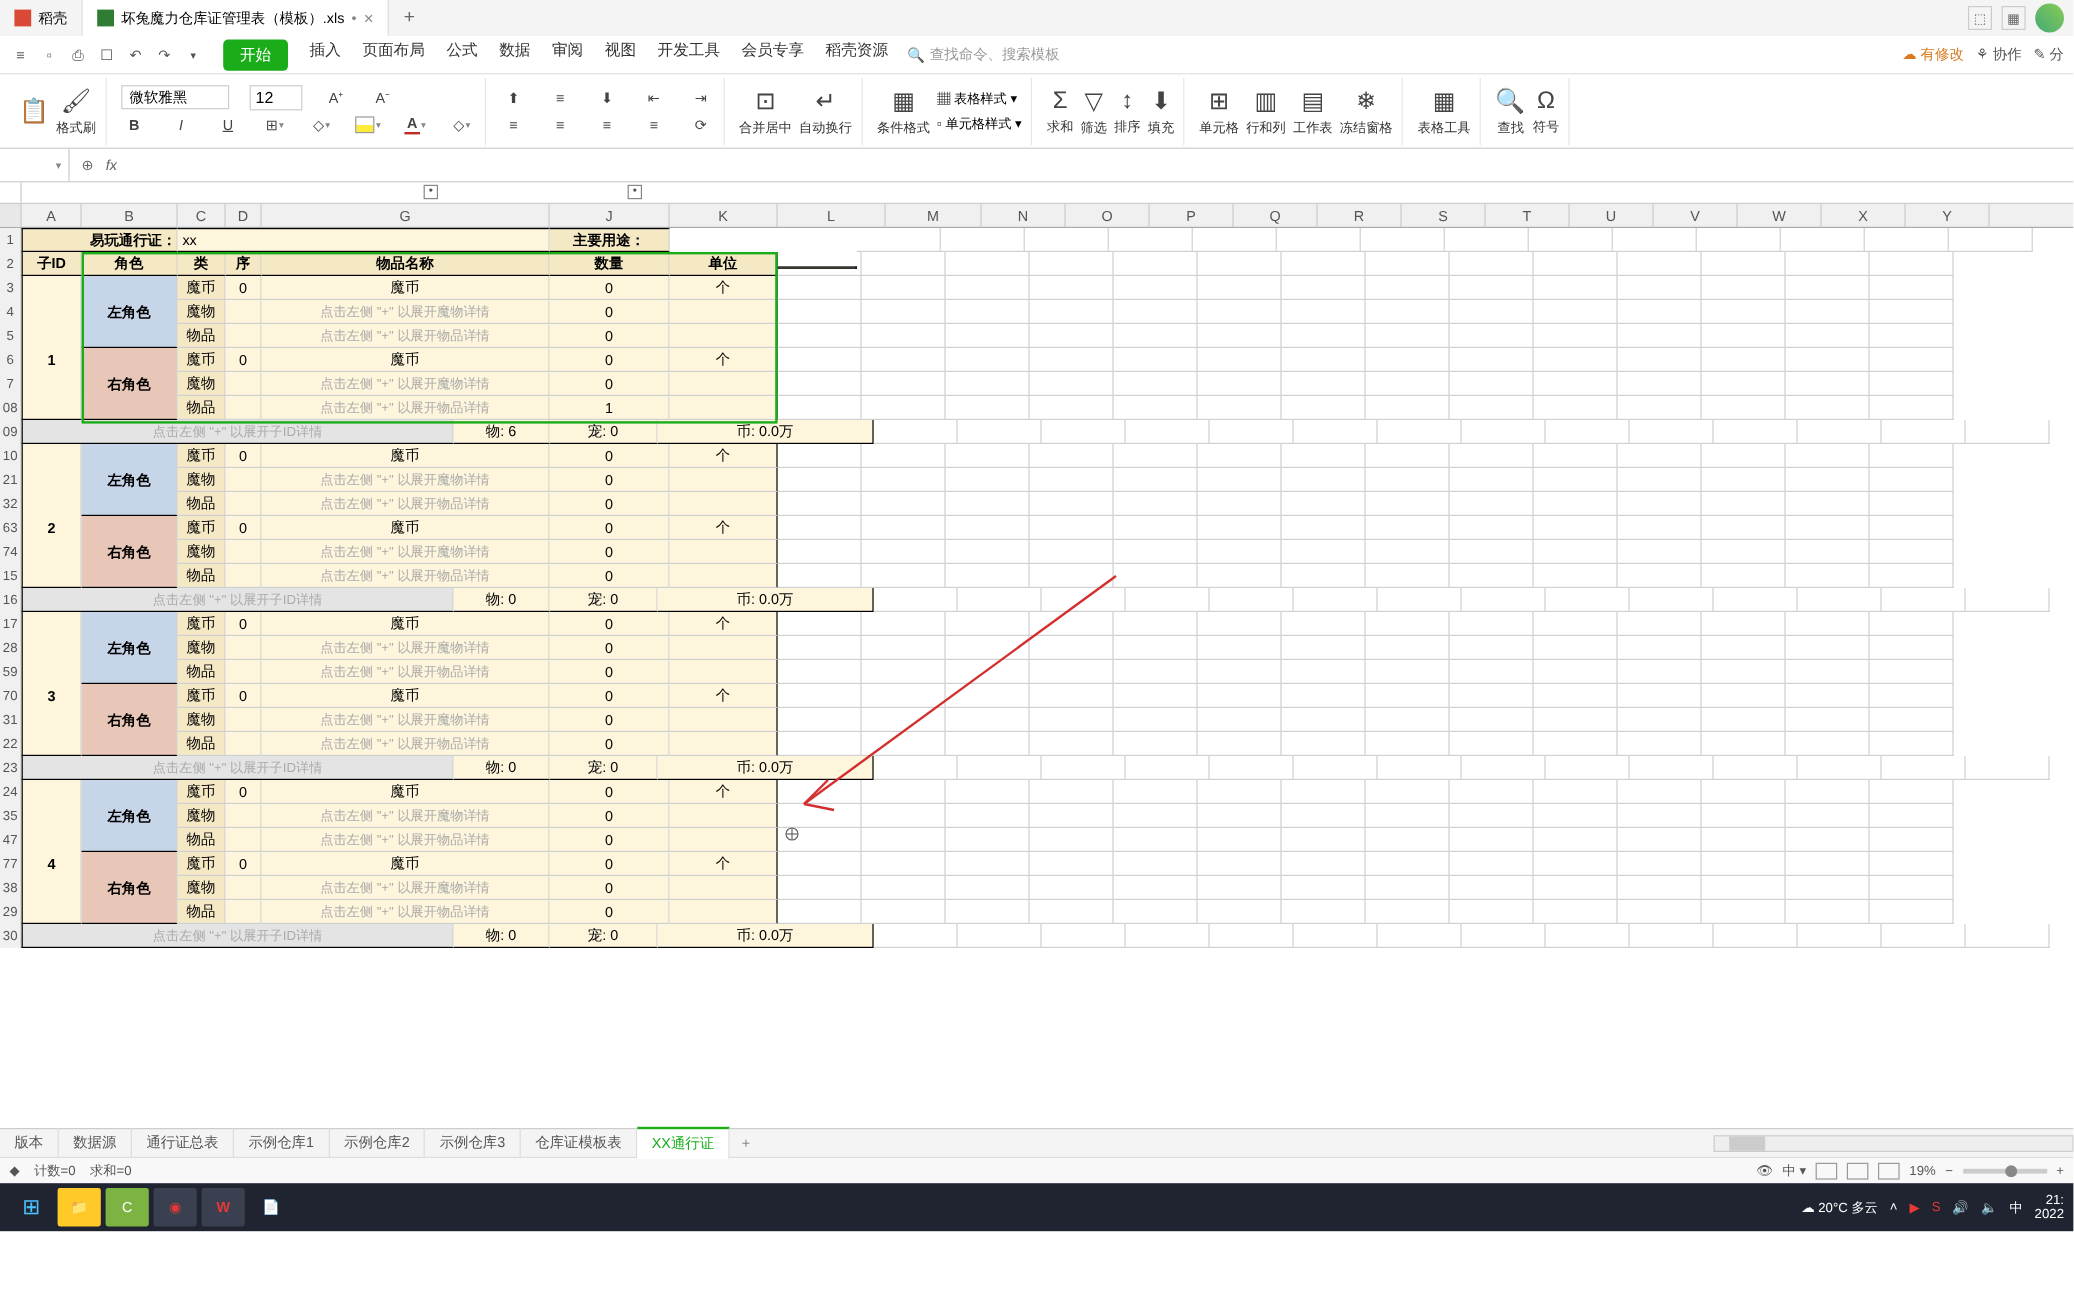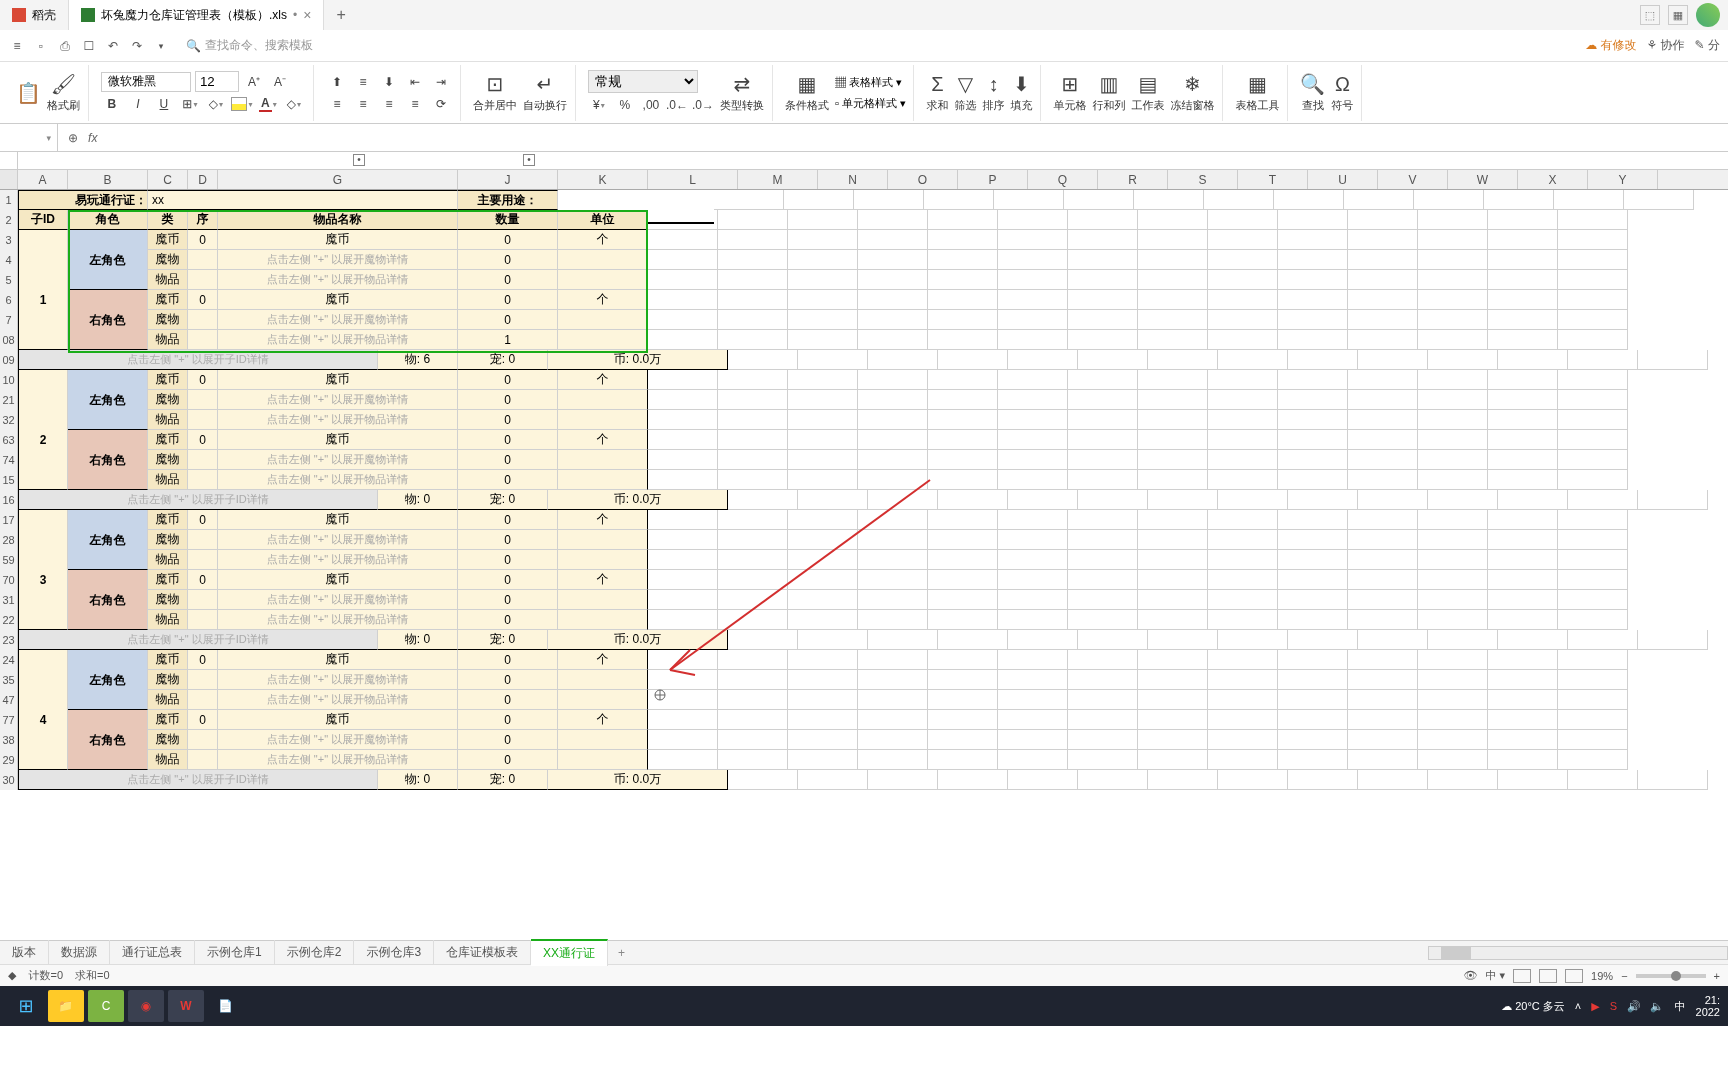--- a/index.html
+++ b/index.html
@@ -28,21 +28,21 @@
 .search-box { margin-left: 12px; display: flex; align-items: center; color: #999; gap: 4px; }
 .menubar-right { margin-left: auto; display: flex; gap: 10px; align-items: center; font-size: 12px; color: #555; }
 .cloud-badge { color: #d97a1e; }
 
 
 .ribbon { height: 62px; display: flex; align-items: center; padding: 2px 8px; border-bottom: 1px solid #ccc; gap: 4px; }
 .rib-group { display: flex; align-items: center; gap: 6px; padding: 0 8px; border-right: 1px solid #e5e5e5; height: 56px; }
 .rib-btn-v { display: flex; flex-direction: column; align-items: center; gap: 2px; font-size: 11px; color: #333; }
 .rib-btn-v .icon { font-size: 20px; color: #444; }
 .rib-stack { display: flex; flex-direction: column; gap: 2px; }
-.rib-row { display: flex; gap: 4px; align-items: center; }
+.rib-row { display: flex; gap: 17px; align-items: flex-start; }
 .font-select { border: 1px solid #ccc; padding: 2px 6px; font-size: 12px; width: 90px; }
 .size-select { border: 1px solid #ccc; padding: 2px 4px; width: 44px; }
 .tb-btn { width: 22px; height: 20px; display: inline-flex; align-items: center; justify-content: center; color: #444; }
 .tb-btn.dd::after { content: "▾"; font-size: 8px; margin-left: 1px; color: #888; }
 .bucket { background: linear-gradient(#fff 50%, #ffeb3b 50%); border: 1px solid #999; width: 16px; height: 14px; }
 .font-a { border-bottom: 2px solid #c62828; padding: 0 2px; font-weight: bold; }
 
 
 .formulabar { height: 28px; display: flex; align-items: center; border-bottom: 1px solid #ccc; }
 .namebox { width: 58px; border-right: 1px solid #ccc; padding: 0 6px; height: 100%; display: flex; align-items: center; }
@@ -135,20 +135,32 @@
 
 <div class="menubar">
   <div class="menu-left">
     <span>≡</span>
     <span>▫</span>
     <span>⎙</span>
     <span>☐</span>
     <span>↶</span>
     <span>↷</span>
     <span style="font-size:9px">▾</span>
+  </div>
+  <div class="menu-tabs">
+    <span class="menu-tab active">开始</span>
+    <span class="menu-tab">插入</span>
+    <span class="menu-tab">页面布局</span>
+    <span class="menu-tab">公式</span>
+    <span class="menu-tab">数据</span>
+    <span class="menu-tab">审阅</span>
+    <span class="menu-tab">视图</span>
+    <span class="menu-tab">开发工具</span>
+    <span class="menu-tab">会员专享</span>
+    <span class="menu-tab">稻壳资源</span>
   </div>
   <div class="search-box">
     <span>🔍</span>
     <span>查找命令、搜索模板</span>
   </div>
   <div class="menubar-right">
     <span class="cloud-badge">☁ <span>有修改</span></span>
     <span>⚘ <span>协作</span></span>
     <span>✎ <span>分</span></span>
   </div>
@@ -213,36 +225,20 @@
     </div>
   </div>
   <div class="rib-group">
     <div class="rib-btn-v">
         <span class="icon">⊡</span>
         <span>合并居中</span>
       </div>
     <div class="rib-btn-v">
         <span class="icon">↵</span>
         <span>自动换行</span>
-      </div>
-  </div>
-  <div class="rib-group">
-    <div class="rib-stack">
-      <select style="width:110px;border:1px solid #ccc;padding:2px"><option>常规</option></select>
-      <div class="rib-row">
-        <span class="tb-btn dd">¥</span>
-        <span class="tb-btn">%</span>
-        <span class="tb-btn">,00</span>
-        <span class="tb-btn">.0←</span>
-        <span class="tb-btn">.0→</span>
-      </div>
-    </div>
-    <div class="rib-btn-v">
-        <span class="icon">⇄</span>
-        <span>类型转换</span>
       </div>
   </div>
   <div class="rib-group">
     <div class="rib-btn-v">
         <span class="icon">▦</span>
         <span>条件格式</span>
       </div>
     <div class="rib-stack" style="font-size:11px;gap:6px">
       <span>▦ <span>表格样式</span> ▾</span>
       <span>▫ <span>单元格样式</span> ▾</span>

